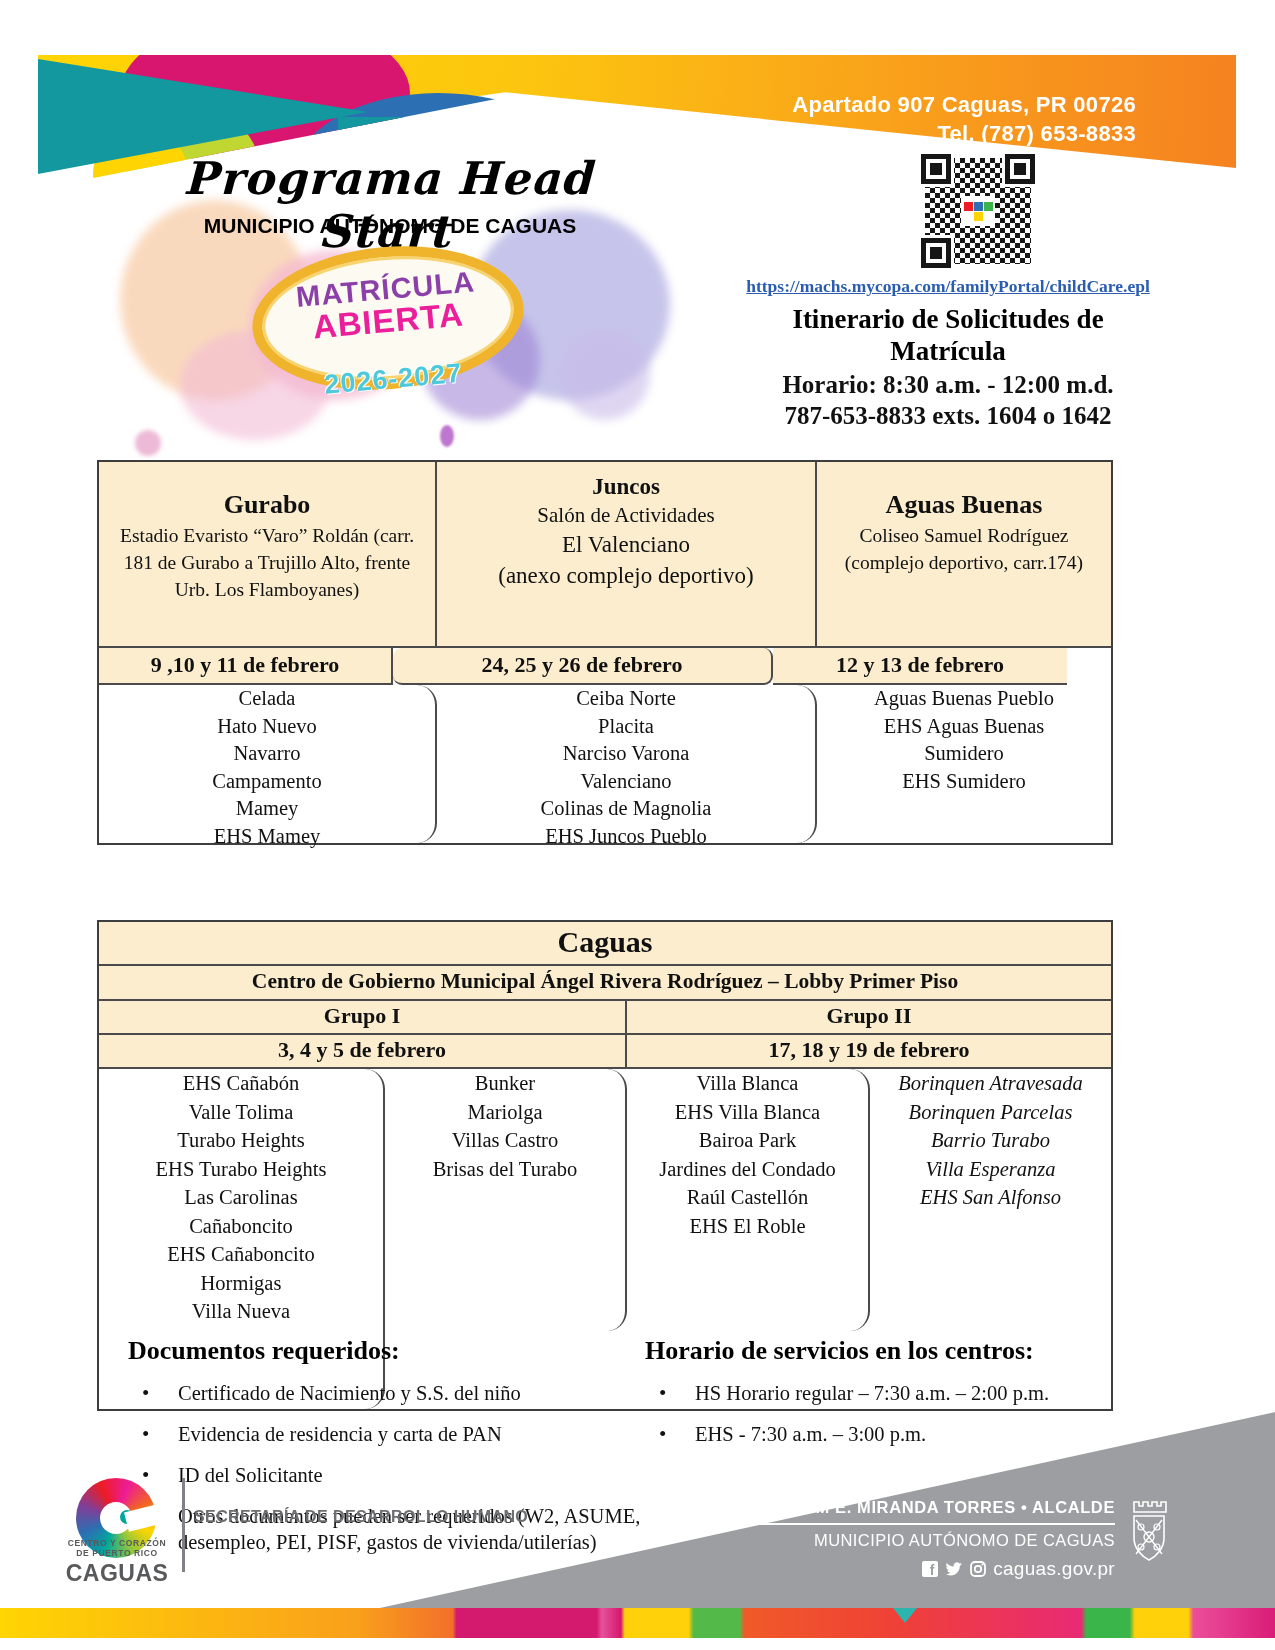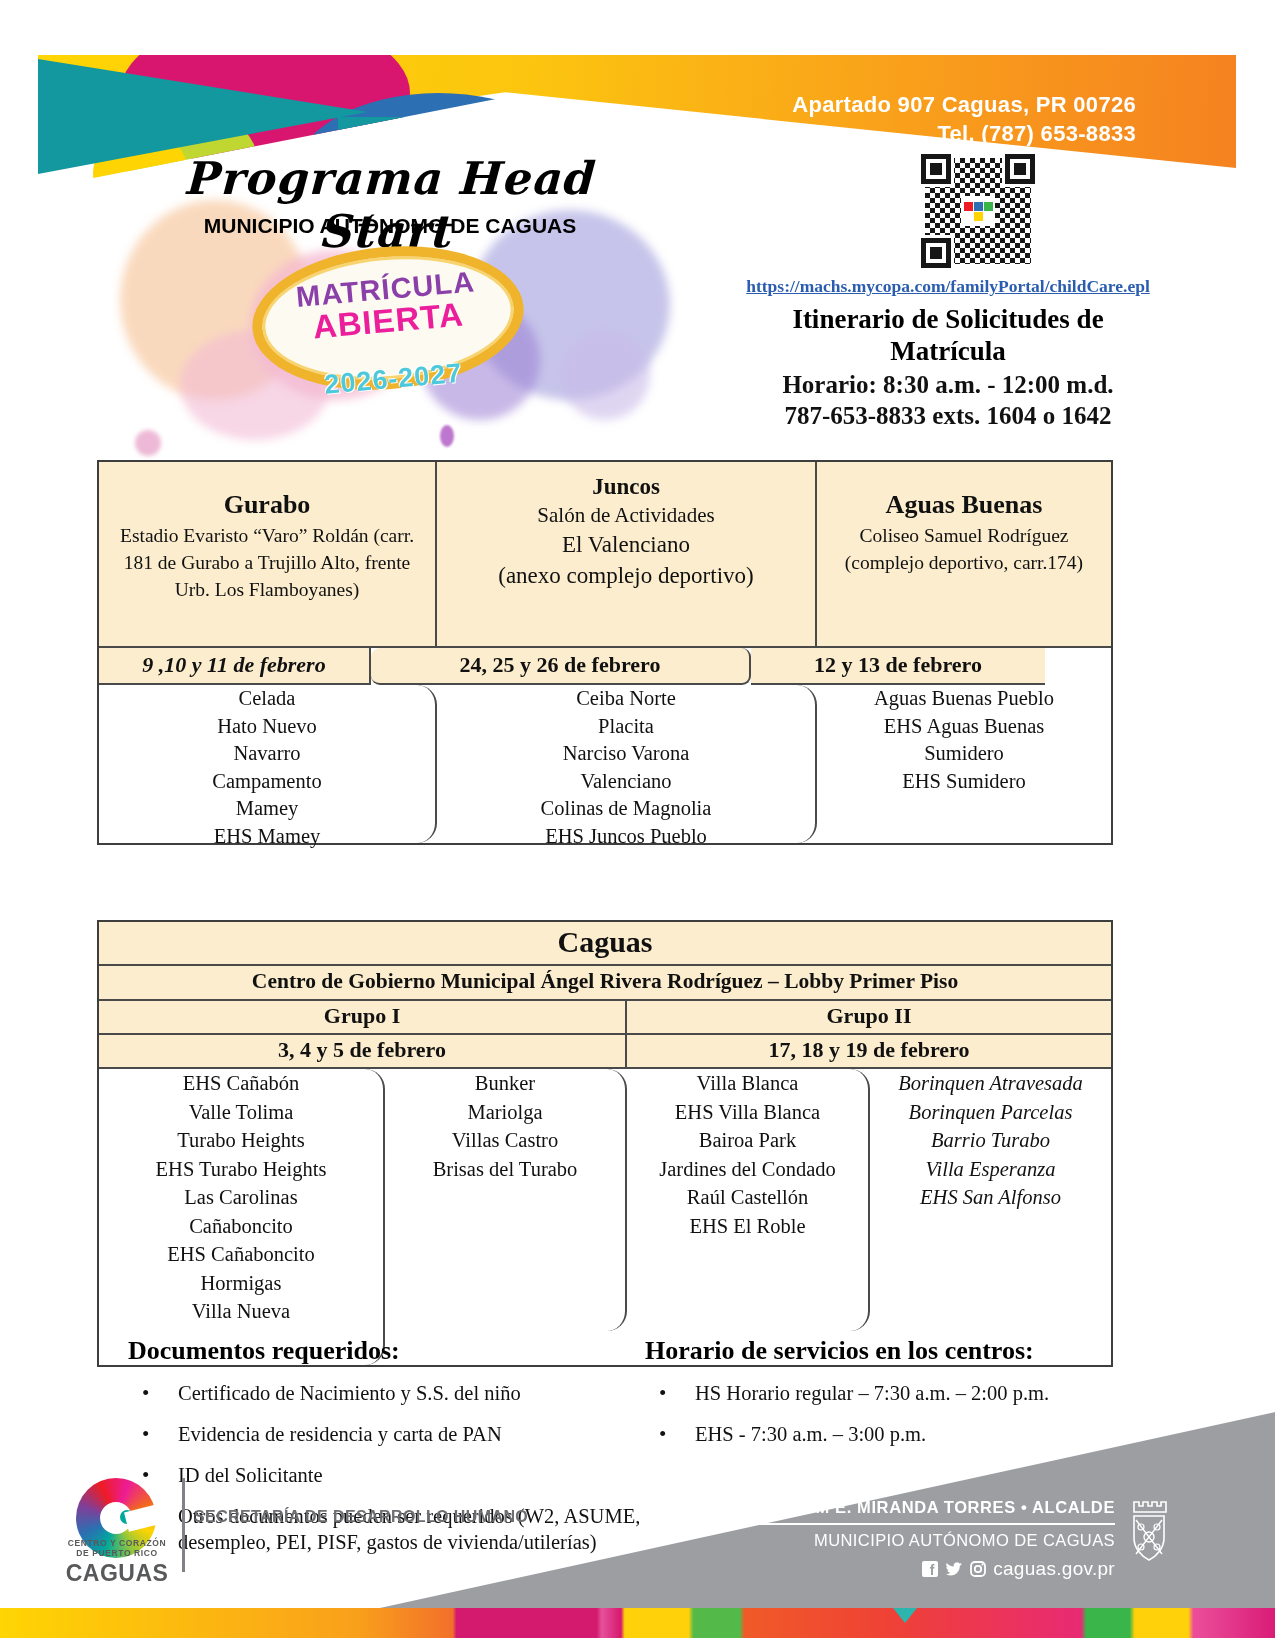--- a/index.html
+++ b/index.html
@@ -193,21 +193,21 @@
         <div class="venue" style="font-size:21px;">Salón de Actividades</div>
         <div class="venue venue-lg">El Valenciano</div>
         <div class="venue venue-lg">(anexo complejo deportivo)</div>
       </div>
       <div class="cell cream b-b" style="width:294px;height:186px;padding-top:28px;">
         <div class="town">Aguas Buenas</div>
         <div class="venue">Coliseo Samuel Rodríguez (complejo deportivo, carr.174)</div>
       </div>
     </div>
     <div class="row">
-      <div class="cell cream b-r b-b dates-cell" style="width:272px;font-style:italic;">9 ,10 y 11 de febrero</div>
+      <div class="cell cream b-r b-b dates-cell" style="width:294px;">9 ,10 y 11 de febrero</div>
       <div class="cell cream b-r b-b dates-cell" style="width:380px;border-radius:9px;">24, 25 y 26 de febrero</div>
       <div class="cell cream b-b dates-cell" style="width:294px;">12 y 13 de febrero</div>
     </div>
     <div class="row">
       <div class="cell list-cell b-r" style="width:338px;height:158px;">
           <div class="cell-line">Celada</div>
           <div class="cell-line">Hato Nuevo</div>
           <div class="cell-line">Navarro</div>
           <div class="cell-line">Campamento</div>
           <div class="cell-line">Mamey</div>
@@ -239,21 +239,21 @@
     </div>
     <div class="row">
       <div class="cell cream b-r b-b cg-grp" style="width:528px;">Grupo I</div>
       <div class="cell cream b-b cg-grp" style="width:484px;">Grupo II</div>
     </div>
     <div class="row">
       <div class="cell cream b-r b-b cg-date" style="width:528px;">3, 4 y 5 de febrero</div>
       <div class="cell cream b-b cg-date" style="width:484px;">17, 18 y 19 de febrero</div>
     </div>
     <div class="row cg-body">
-      <div class="cell list-cell b-r" style="width:286px;height:296px;">
+      <div class="cell list-cell b-r" style="width:286px;height:340px;">
           <div class="cell-line">EHS Cañabón</div>
           <div class="cell-line">Valle Tolima</div>
           <div class="cell-line">Turabo Heights</div>
           <div class="cell-line">EHS Turabo Heights</div>
           <div class="cell-line">Las Carolinas</div>
           <div class="cell-line">Cañaboncito</div>
           <div class="cell-line">EHS Cañaboncito</div>
           <div class="cell-line">Hormigas</div>
           <div class="cell-line">Villa Nueva</div>
         </div>

